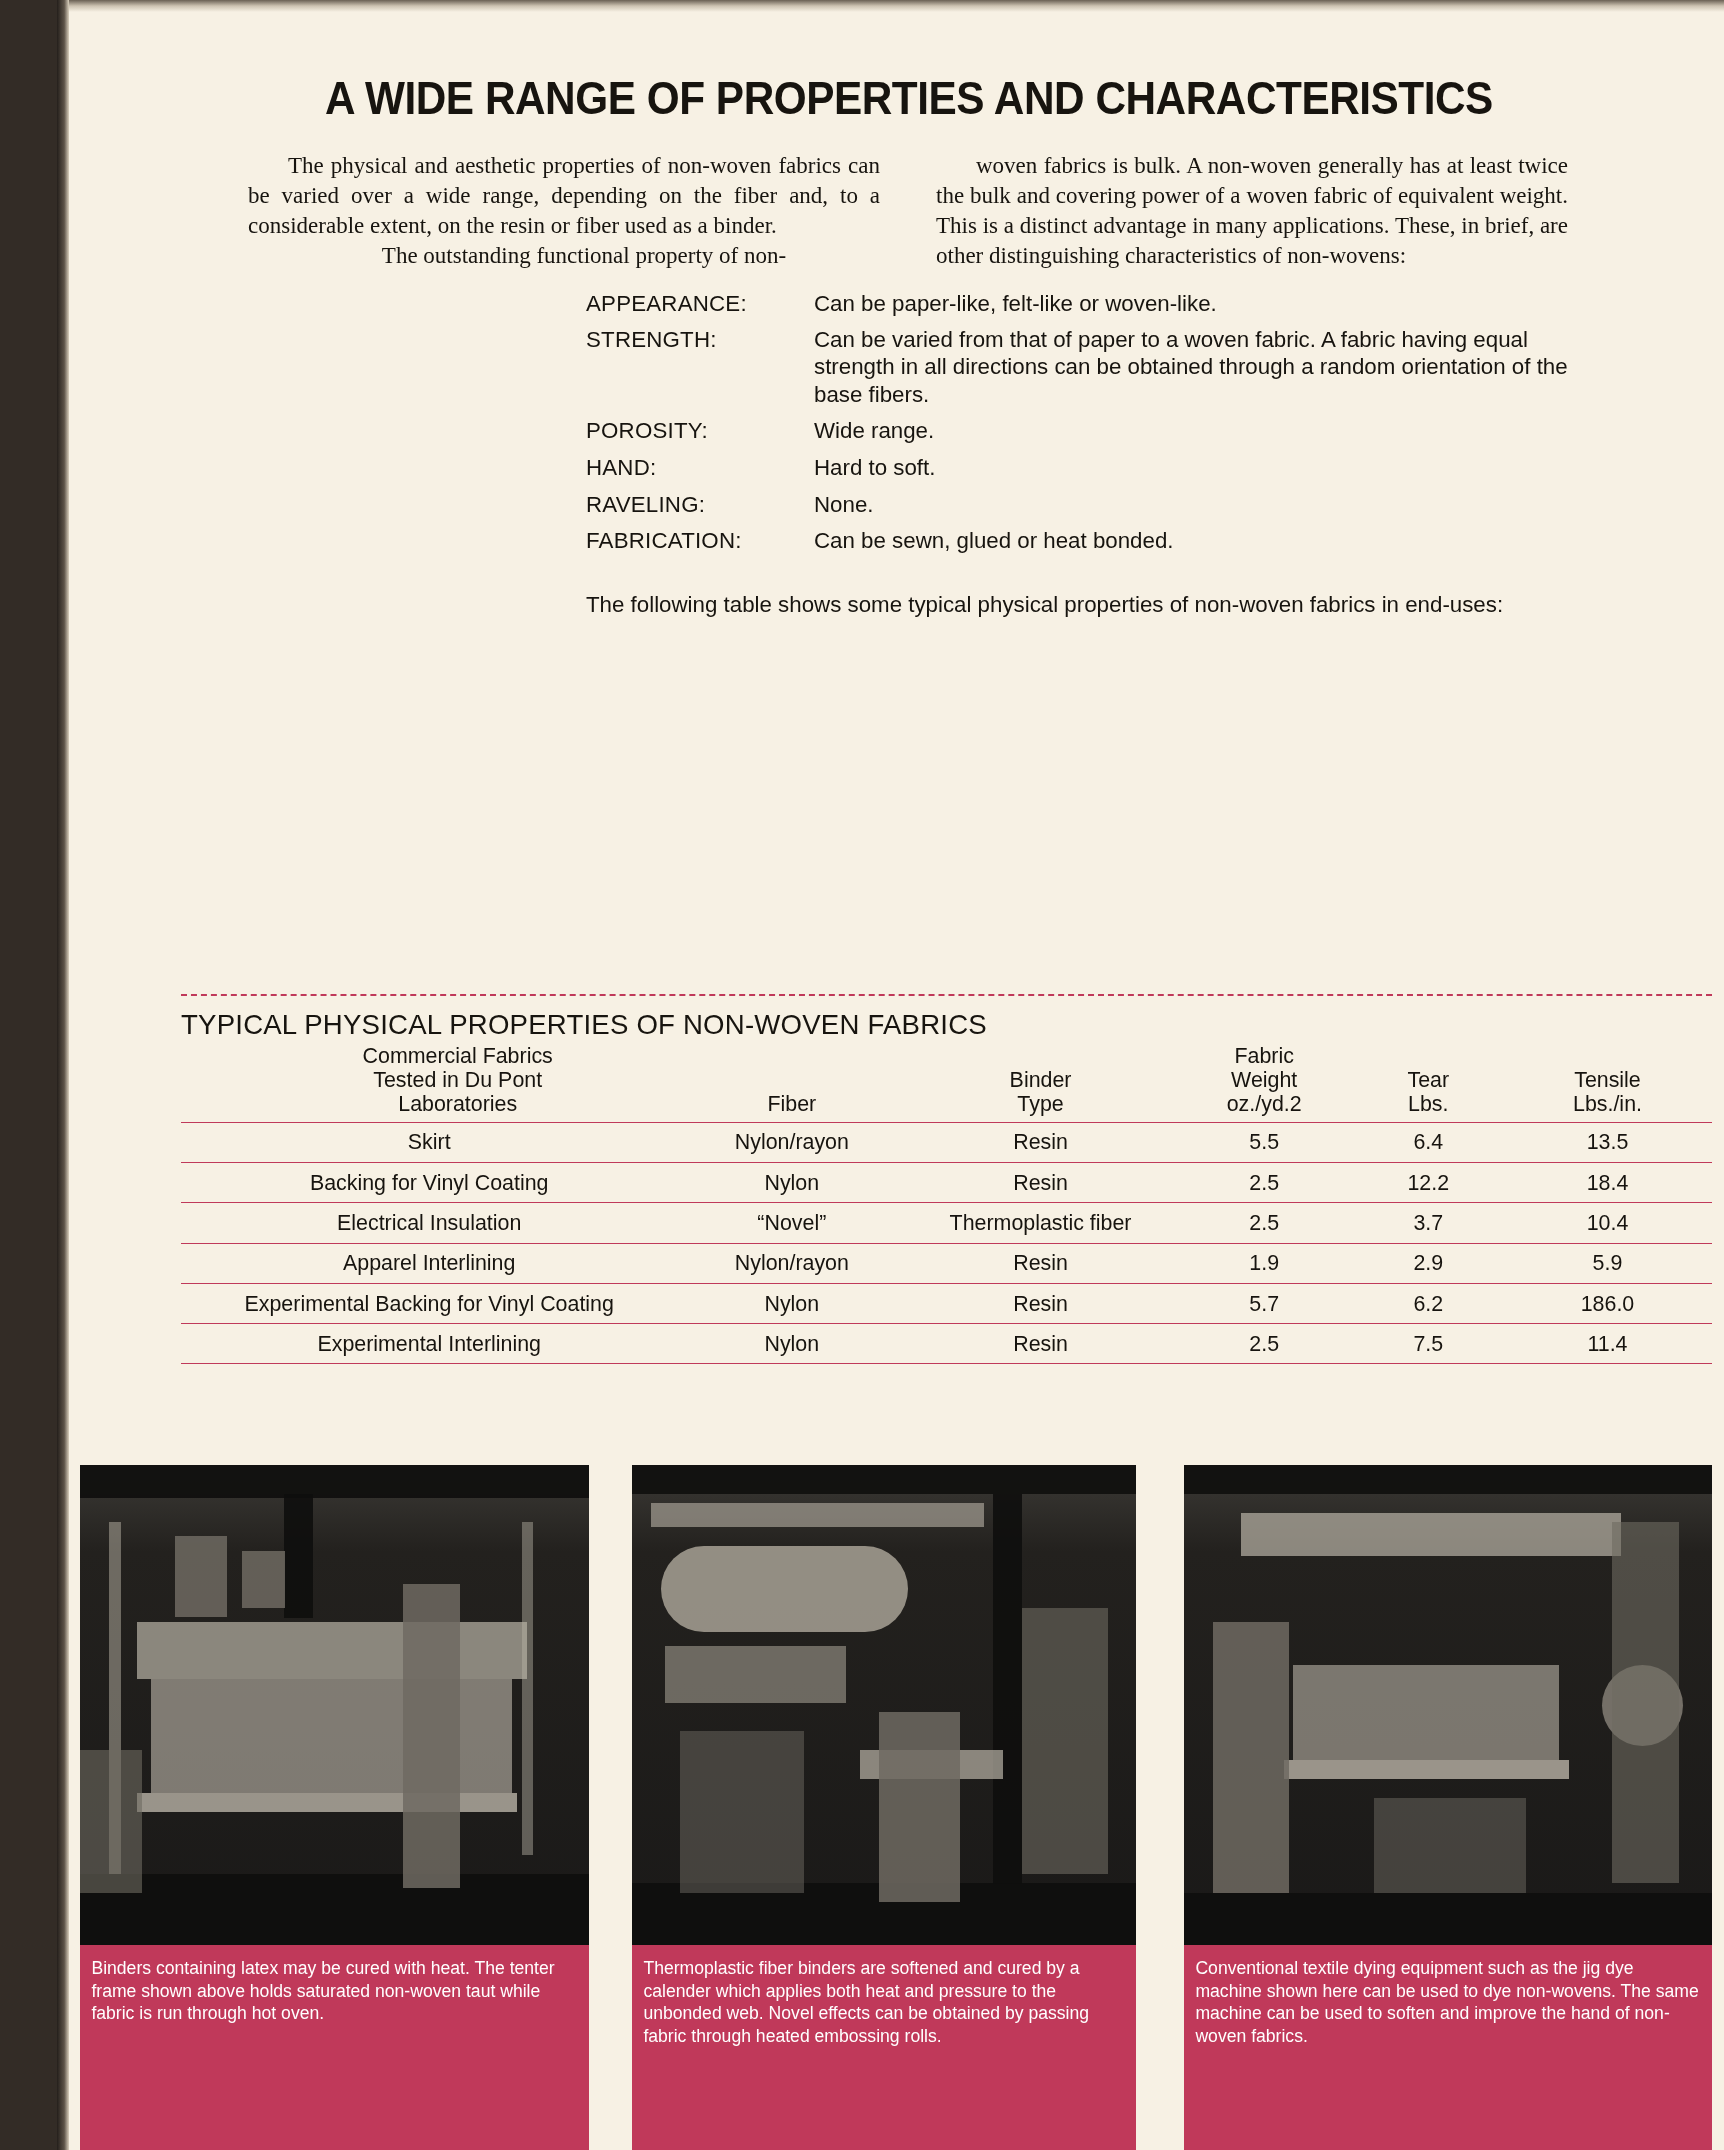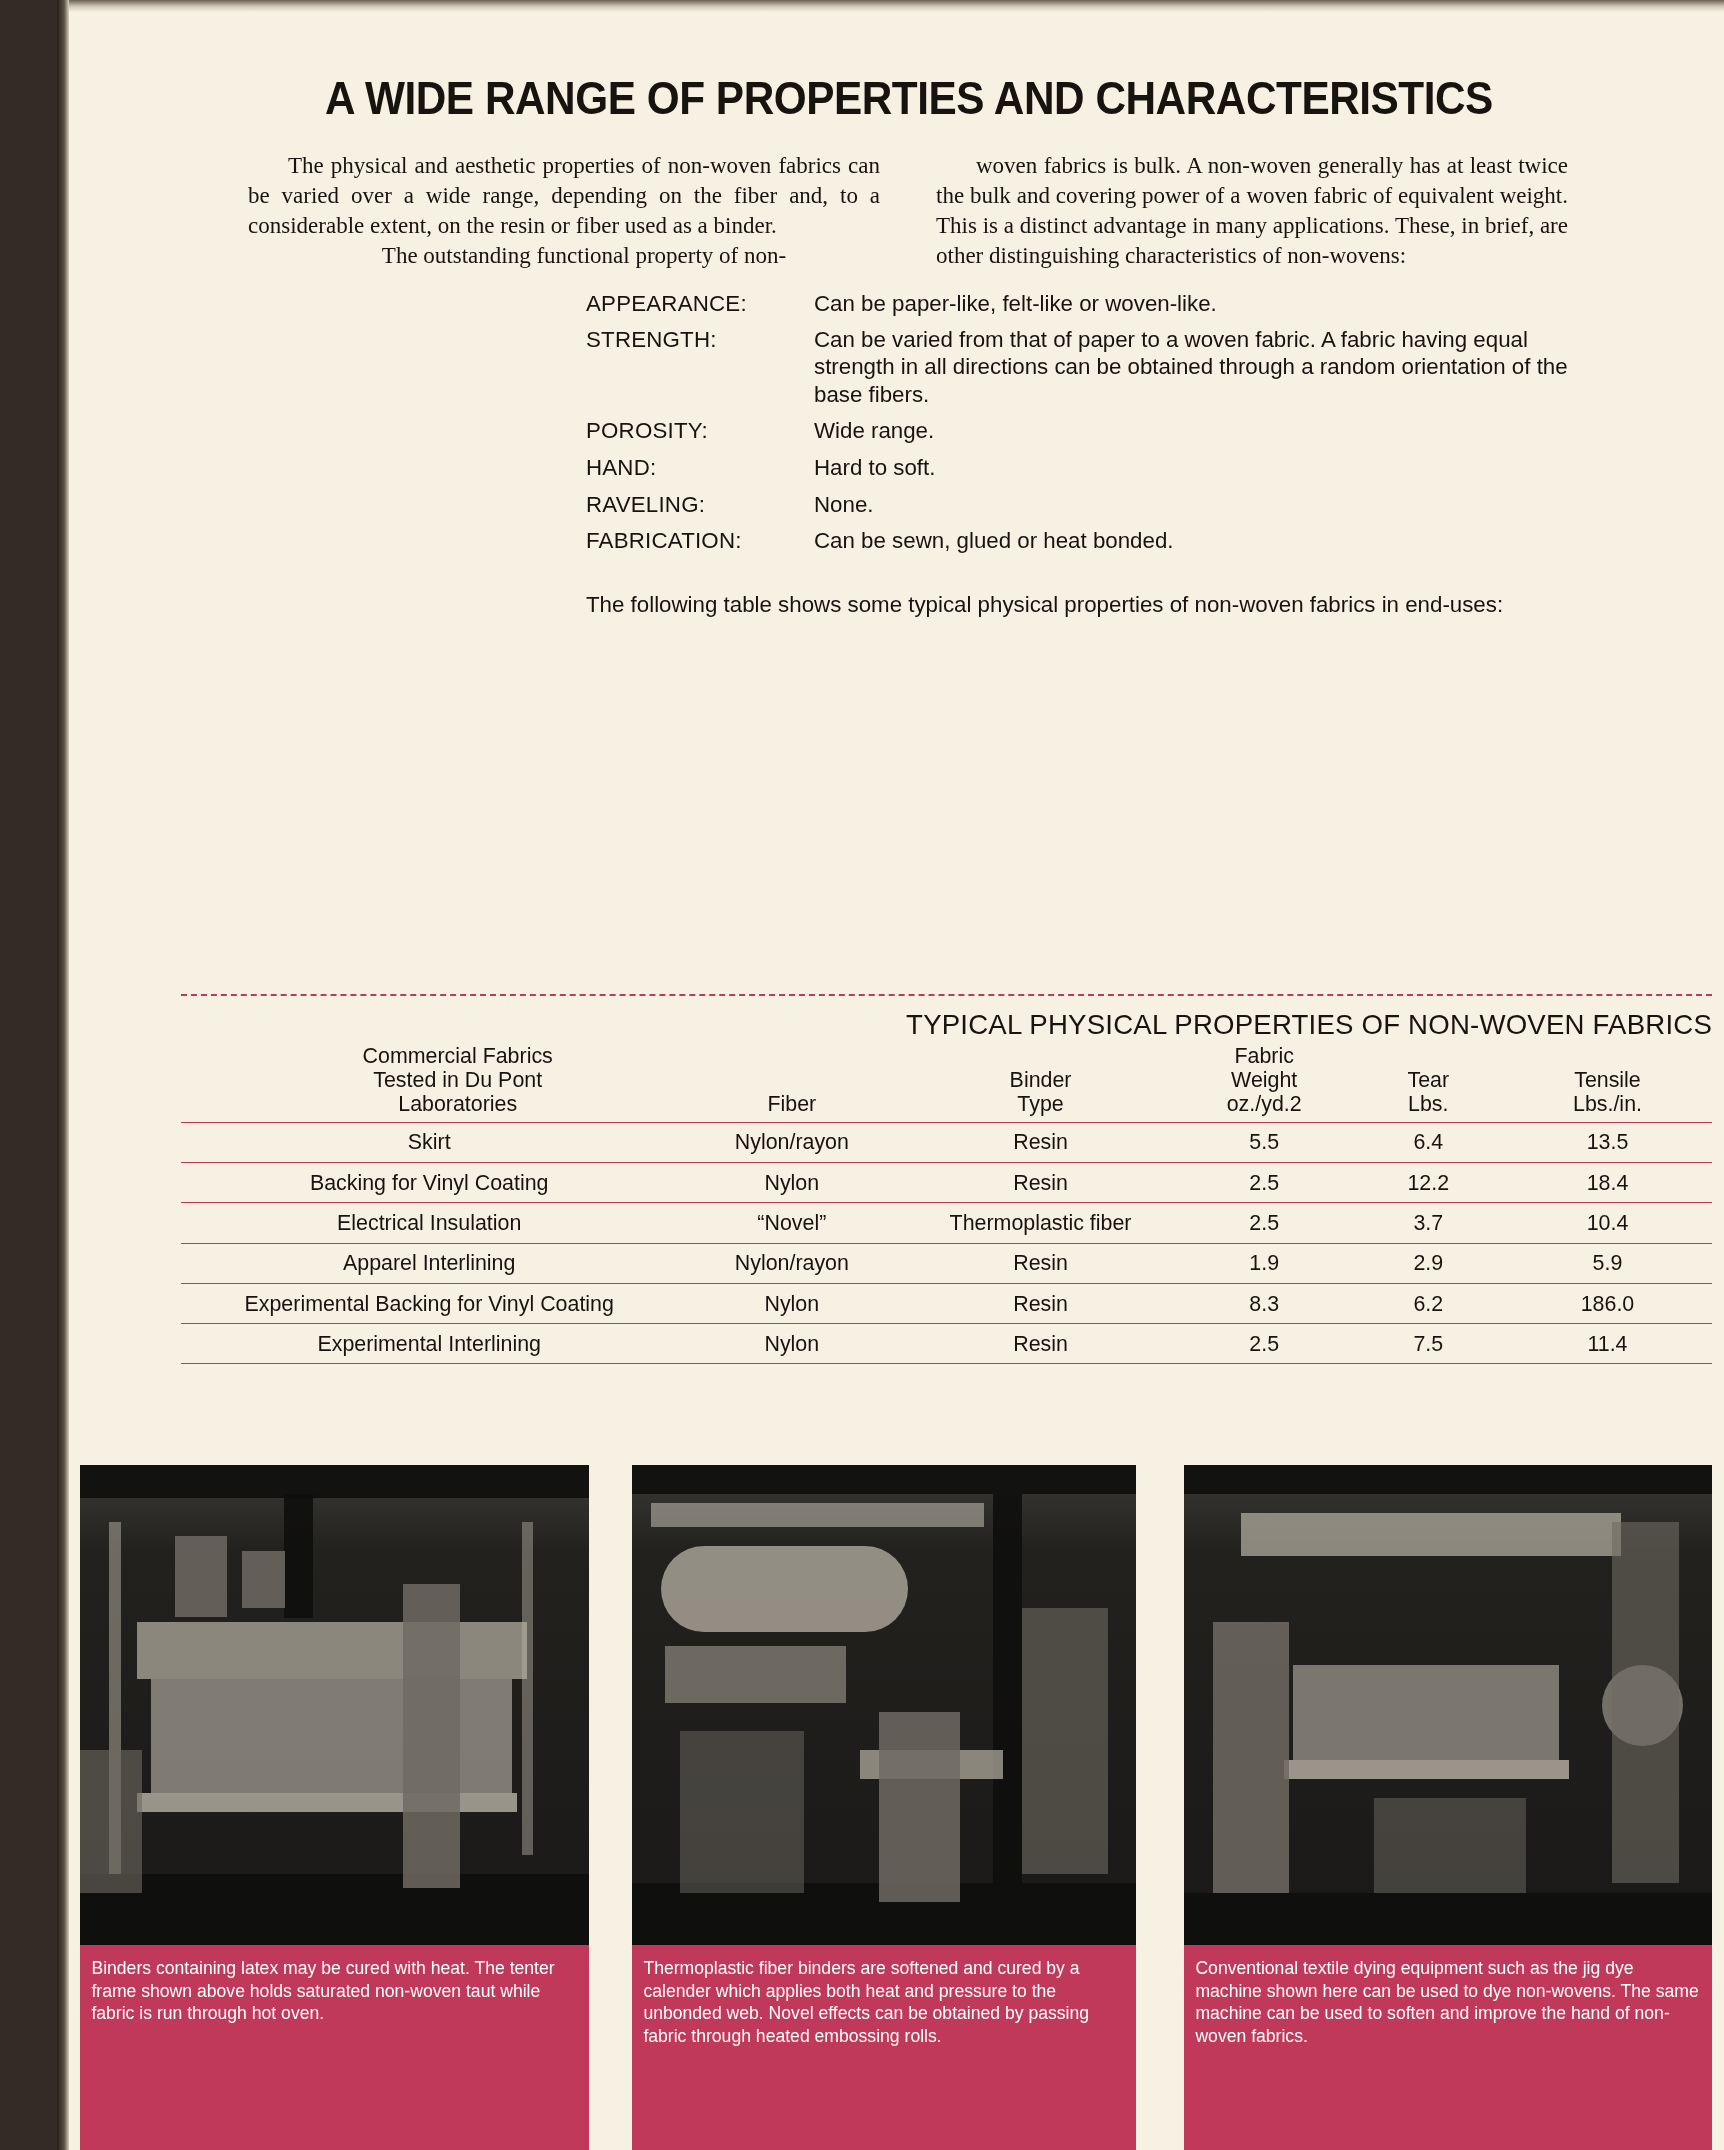--- a/index.html
+++ b/index.html
@@ -142,21 +142,21 @@
     width: 1531px;
   }
   .dashed {
     border-top: 2.4px dashed #c0395a;
     height: 0;
     margin-bottom: 13.3px;
   }
   .tbl-title {
     font-family: "Liberation Sans", sans-serif;
     font-size: 27.6px;
-    text-align: right;
+    text-align: left;
     color: #17140f;
     letter-spacing: 0.2px;
     margin-bottom: 3.8px;
   }
   table.props-table {
     border-collapse: collapse;
     width: 1531px;
     font-family: "Liberation Sans", sans-serif;
     color: #17140f;
   }
@@ -374,21 +374,21 @@
           <td>Nylon/rayon</td>
           <td>Resin</td>
           <td>1.9</td>
           <td>2.9</td>
           <td>5.9</td>
         </tr>
         <tr>
           <td class="name">Experimental Backing for Vinyl Coating</td>
           <td>Nylon</td>
           <td>Resin</td>
-          <td>8.3</td>
+          <td>5.7</td>
           <td>6.2</td>
           <td>186.0</td>
         </tr>
         <tr>
           <td class="name">Experimental Interlining</td>
           <td>Nylon</td>
           <td>Resin</td>
           <td>2.5</td>
           <td>7.5</td>
           <td>11.4</td>

